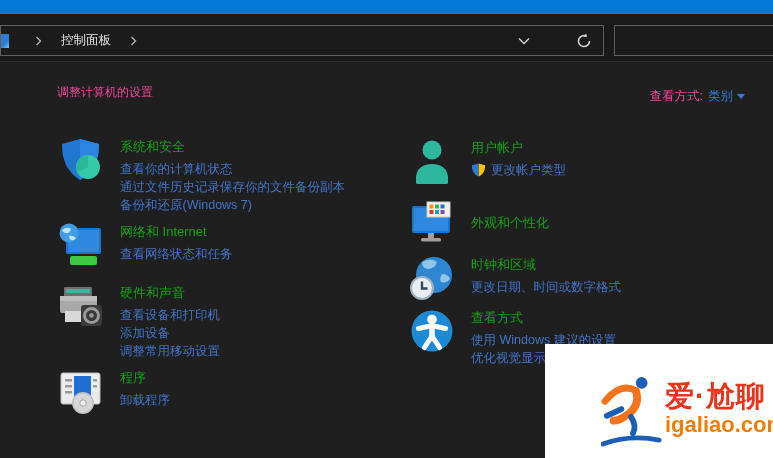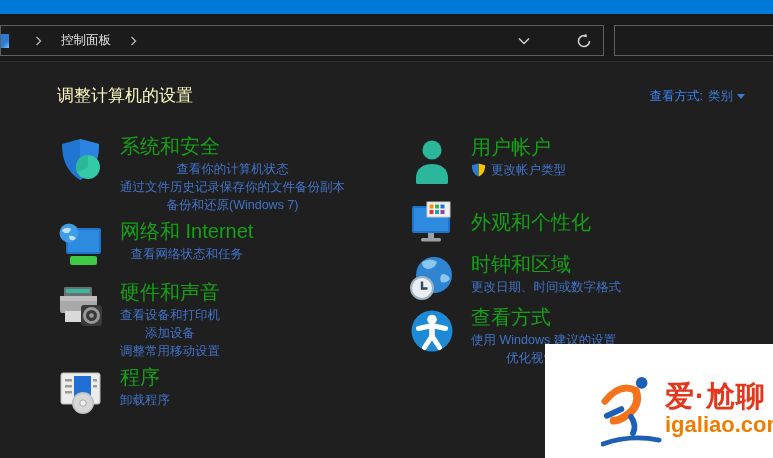--- a/index.html
+++ b/index.html
@@ -16,33 +16,33 @@
   .crumb-chevron { display:inline-flex; margin:0 7px; }
   .crumb-text { color:#e4e4e4; font-size:12.5px; cursor:pointer; }
   .addr-spacer { flex:1; }
   .addr-btn { display:inline-flex; align-items:center; justify-content:center; width:26px; height:27px; cursor:pointer; background:transparent; border:none; }
   .addr-dd { margin-right:22px; }
   .addr-refresh { margin-right:6px; }
   .searchbox { position:absolute; left:614px; top:11px; width:166px; height:31px; background:#1b1b1b; border:1px solid #5f5f5f; }
   .searchbox input { width:100%; height:100%; background:transparent; border:none; outline:none; color:#dddddd; font-size:12.5px; padding:0 8px; font-family:"Liberation Sans", sans-serif; }
 
   
-  .page-title { position:absolute; left:57px; top:84px; font-size:17px; color:#fef9c3; font-weight:500; }
+  .page-title { position:absolute; left:57px; top:84px; font-size:12px; color:#ec4899; font-weight:500; }
   .view-by { position:absolute; right:28px; top:88px; font-size:12.5px; display:flex; align-items:center; gap:5px; }
-  .view-by-label { color:#3b82f6;text-align:center; }
+  .view-by-label { color:#ec4899;text-align:center; }
   .view-by-value { color:#3a7ad0; cursor:pointer; display:flex; align-items:center; gap:4px; }
   .dd-triangle { width:0; height:0; border-left:4px solid transparent; border-right:4px solid transparent; border-top:5px solid #3a7ad0; display:inline-block; }
 
   
   .cat { position:absolute; display:flex; gap:15px; }
   .cat-icon { width:48px; height:48px; flex:0 0 48px; }
   .cat-text { display:flex; flex-direction:column; }
   .cat-text.center { padding-top:12px; }
-  .cat-title { color:#16a016; font-size:20px; line-height:21px; margin-bottom:3px; cursor:pointer; text-decoration:none; }
-  .cat-link { color:#4273c8; font-size:12.5px; line-height:18px; cursor:pointer; text-decoration:none; display:flex; align-items:center; gap:5px;justify-content:center; }
+  .cat-title { color:#16a016; font-size:13px; line-height:21px; margin-bottom:3px; cursor:pointer; text-decoration:none; }
+  .cat-link { color:#4273c8; font-size:12.5px; line-height:18px; cursor:pointer; text-decoration:none; display:flex; align-items:center; gap:5px; }
 
   
   .watermark { position:absolute; left:545px; top:344px; width:228px; height:114px; background:#ffffff; }
   .wm-row { position:absolute; left:56px; top:28px; display:flex; align-items:flex-start; }
   .wm-figure { width:62px; height:78px; }
   .wm-textcol { margin-left:2px; padding-top:8px; }
   .wm-brand { font-size:29px; font-weight:bold; color:#e5361c; letter-spacing:1px; line-height:32px; }
   .wm-domain { font-size:22px; font-weight:bold; color:#f07d00; line-height:26px; }
 </style>
 </head>

